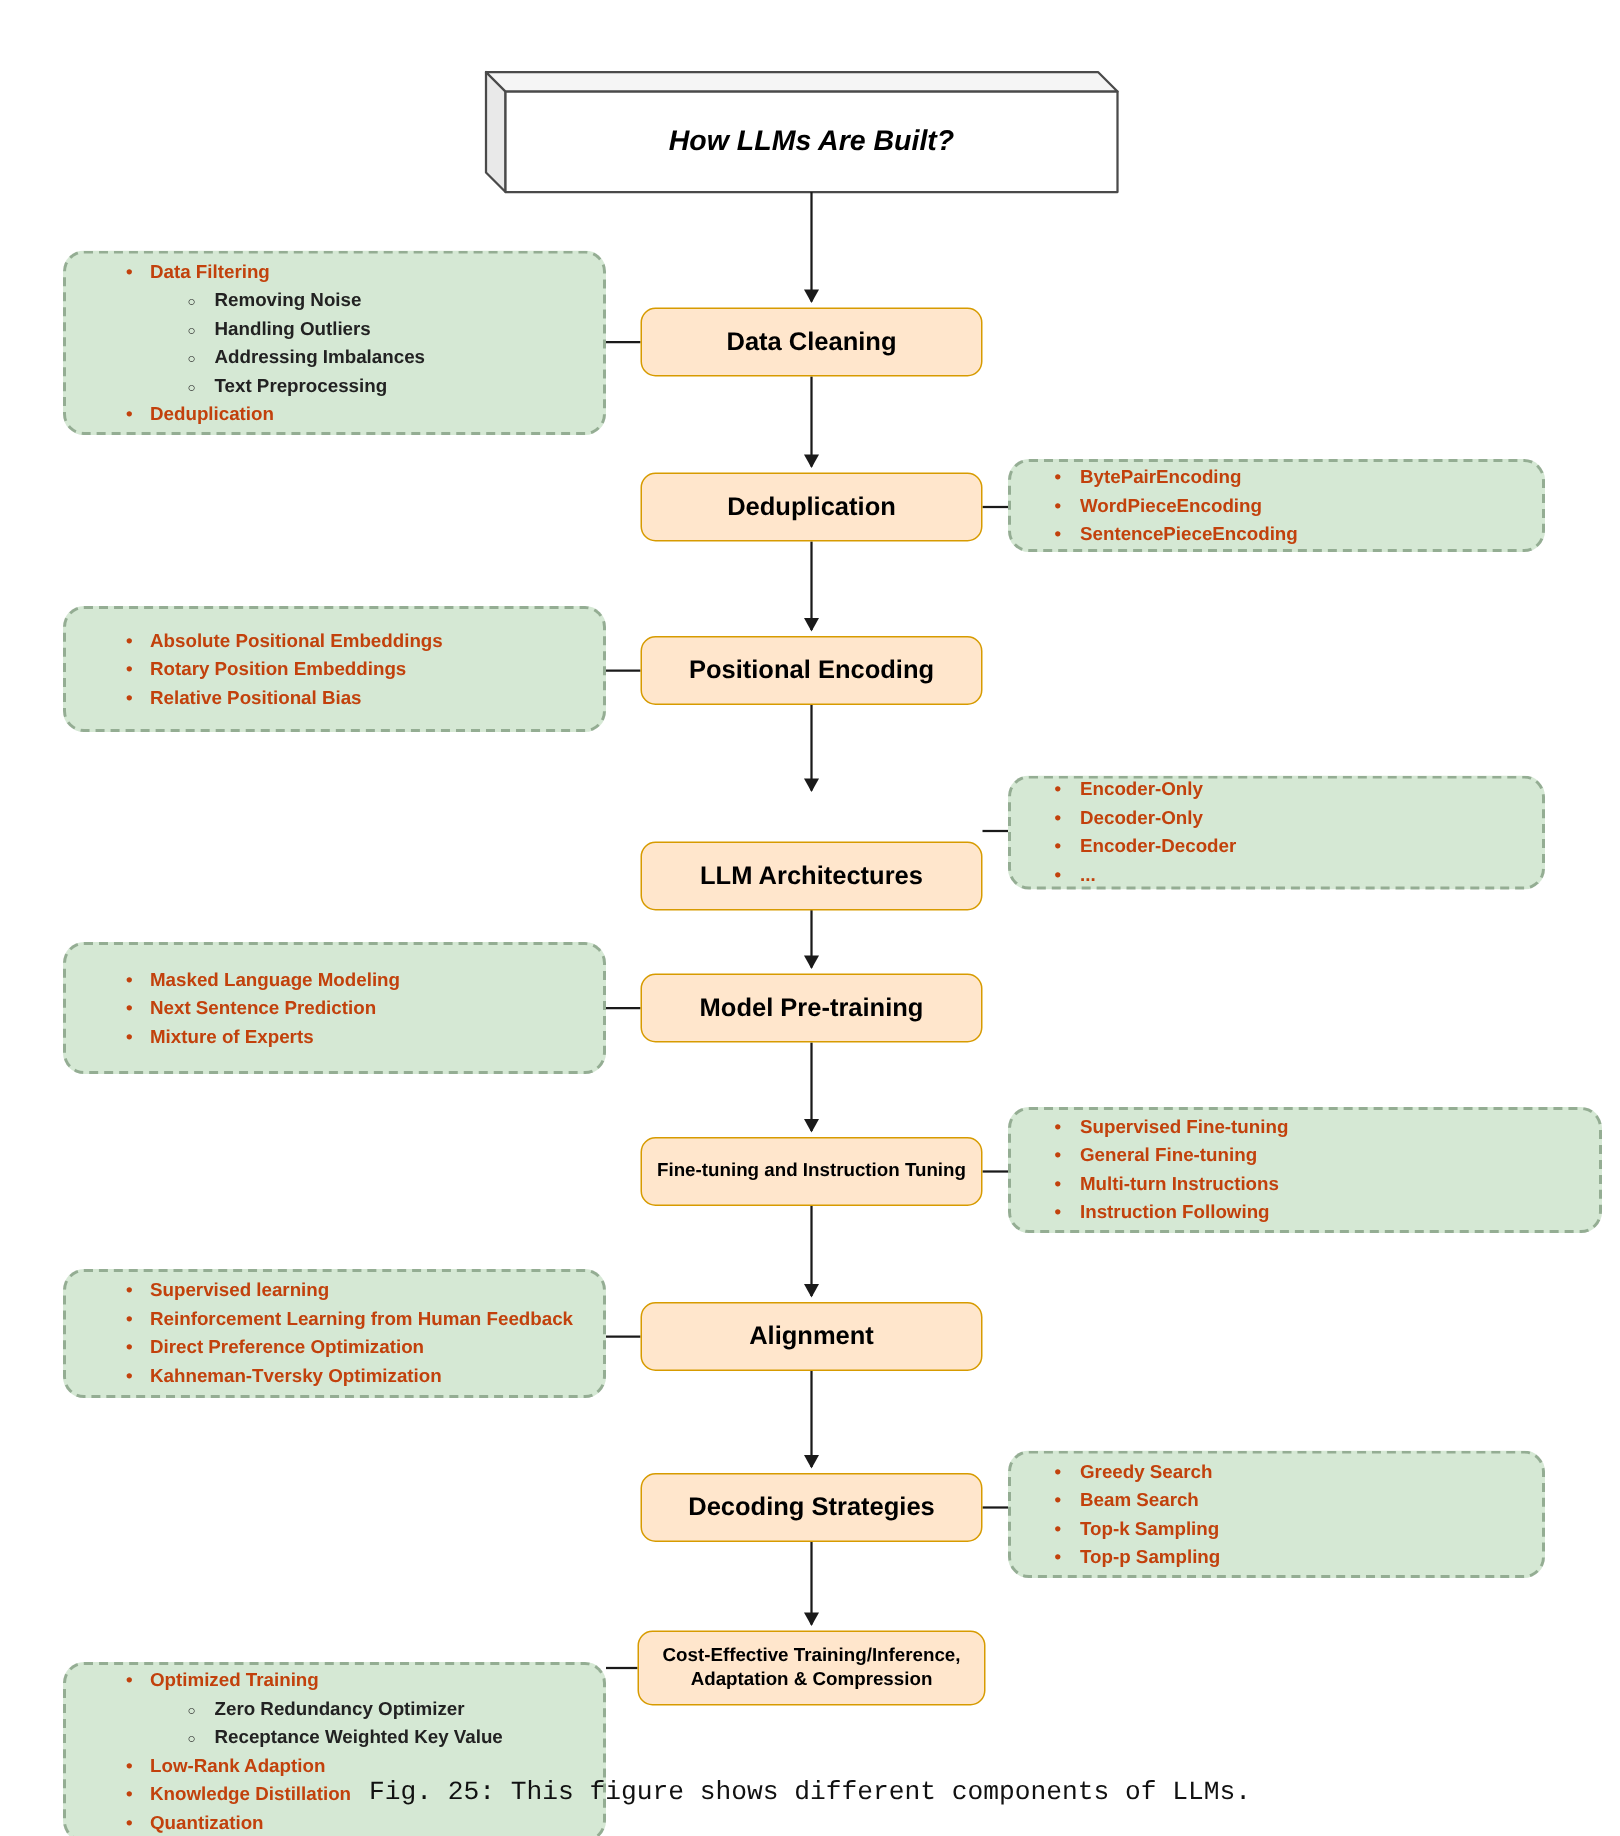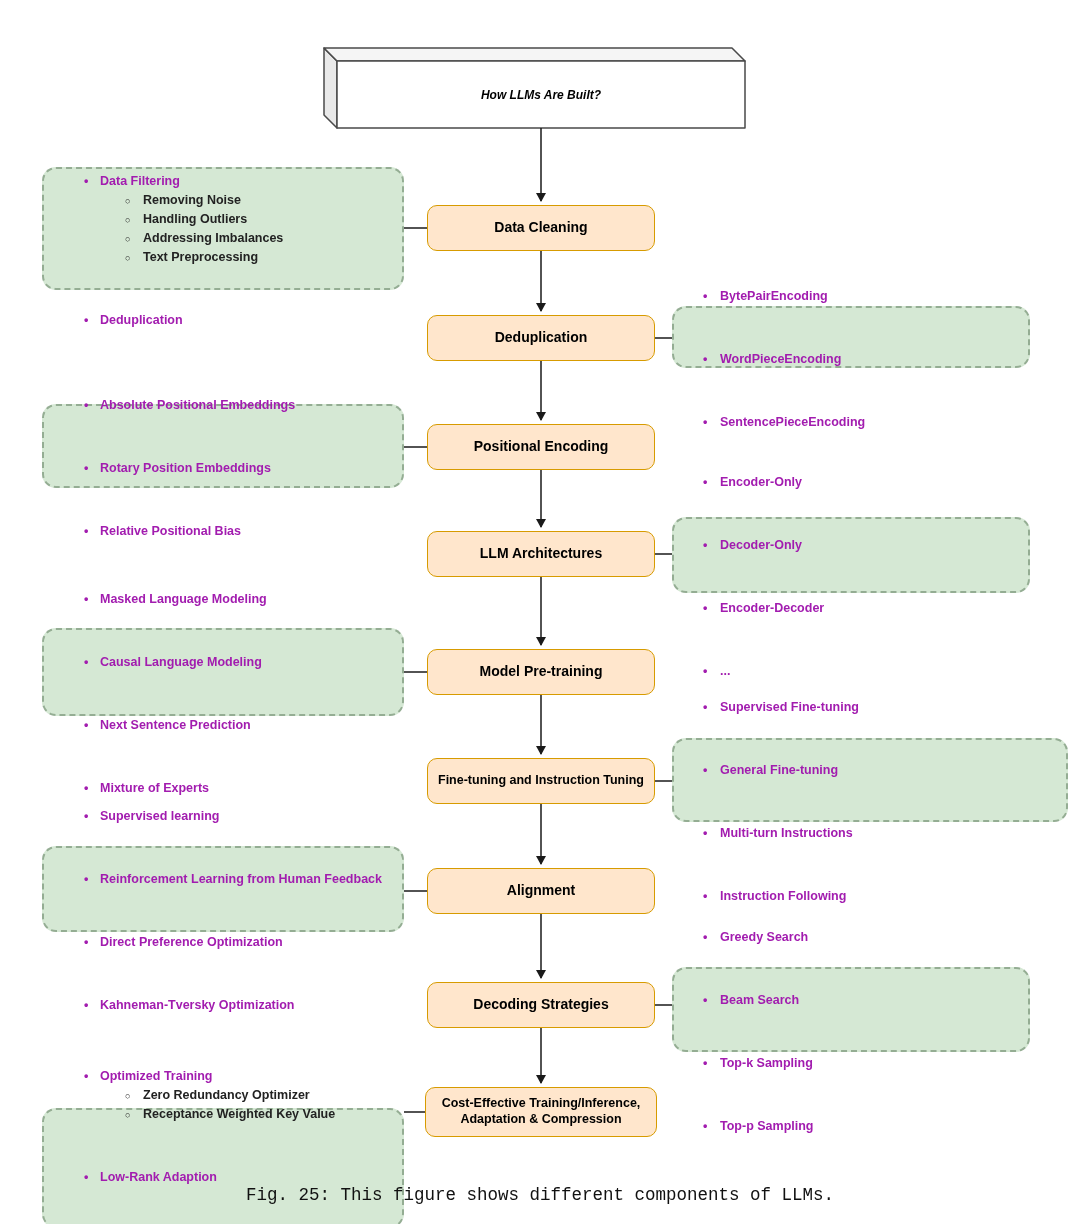--- a/index.html
+++ b/index.html
@@ -5,42 +5,42 @@
   html,body { margin:0; padding:0; background:#ffffff; }
   .canvas {
     position:relative; width:1080px; height:1224px; background:#ffffff;
     font-family:"Liberation Sans", sans-serif; overflow:hidden;
   }
   svg.layer { position:absolute; left:0; top:0; width:1080px; height:1224px; pointer-events:none; }
 
   .title-face {
     position:absolute; left:337px; top:61px; width:408px; height:67px;
     display:flex; align-items:center; justify-content:center;
-    font-size:12px; font-weight:700; font-style:italic; color:#000; z-index:3;
+    font-size:19px; font-weight:700; font-style:italic; color:#000; z-index:3;
   }
 
   .node {
     position:absolute; left:427px; width:228px; height:46px; z-index:2;
     background:#ffe6cc; border:1.6px solid #d79b00; border-radius:10px;
     display:flex; align-items:center; justify-content:center; text-align:center;
-    font-size:14px; font-weight:700; color:#000; padding:0 3px; box-sizing:border-box;
+    font-size:17px; font-weight:700; color:#000; padding:0 3px; box-sizing:border-box;
     line-height:1.25;
   }
   .node.small { font-size:12.5px; }
 
   .panel {
     position:absolute; z-index:2; box-sizing:border-box;
     background:#d5e8d4; border:2px dashed #94ad93; border-radius:14px;
     display:flex; align-items:center;
   }
   .panel ul.items { list-style:none; margin:0; padding:0; width:100%; }
   .panel li {
     position:relative; font-size:12.5px; line-height:19px; color:#222; white-space:nowrap;
   }
-  .panel li.b { font-weight:700; color:#a21caf;margin-top:44px; }
+  .panel li.b { font-weight:700; color:#c2410c; }
   .panel li::before { position:absolute; }
   .panel li.lv0::before { content:"•"; font-weight:700; }
   .panel li.lv1::before { content:"○"; font-size:9px; top:1px; }
   .panel-left  li.lv0 { padding-left:56px; }
   .panel-left  li.lv0::before { left:40px; }
   .panel-left  li.lv1 { padding-left:99px;font-weight:bold; }
   .panel-left  li.lv1::before { left:81px; }
   .panel-right li.lv0 { padding-left:46px; }
   .panel-right li.lv0::before { left:29px; }
 
@@ -90,21 +90,21 @@
       <line x1="655" y1="1005" x2="672" y2="1005"></line>
       <line x1="404" y1="1112" x2="425" y2="1112"></line>
     </g>
   </svg>
 
   <div class="title-face">How LLMs Are Built?</div>
 
   <div class="node" style="top:205px">Data Cleaning</div>
   <div class="node" style="top:315px">Deduplication</div>
   <div class="node" style="top:424px">Positional Encoding</div>
-  <div class="node" style="top:531px">LLM Architectures</div>
+  <div class="node" style="top:561px">LLM Architectures</div>
   <div class="node" style="top:649px">Model Pre-training</div>
   <div class="node small" style="top:758px">Fine-tuning and Instruction Tuning</div>
   <div class="node" style="top:868px">Alignment</div>
   <div class="node" style="top:982px">Decoding Strategies</div>
   <div class="node small" style="top:1087px; left:425px; width:232px; height:50px">Cost-Effective Training/Inference, Adaptation &amp; Compression</div>
 
   <div class="panel panel-left" style="left:42px;  top:167px;  width:362px; height:123px">
       <ul class="items">
         <li class="lv0 b">Data Filtering</li>
         <li class="lv1">Removing Noise</li>
@@ -132,21 +132,20 @@
       <ul class="items">
         <li class="lv0 b">Encoder-Only</li>
         <li class="lv0 b">Decoder-Only</li>
         <li class="lv0 b">Encoder-Decoder</li>
         <li class="lv0 b">...</li>
       </ul>
     </div>
   <div class="panel panel-left" style="left:42px;  top:628px;  width:362px; height:88px">
       <ul class="items">
         <li class="lv0 b">Masked Language Modeling</li>
-        <li class="lv0 b">Causal Language Modeling</li>
         <li class="lv0 b">Next Sentence Prediction</li>
         <li class="lv0 b">Mixture of Experts</li>
       </ul>
     </div>
   <div class="panel panel-right" style="left:672px; top:738px;  width:396px; height:84px">
       <ul class="items">
         <li class="lv0 b">Supervised Fine-tuning</li>
         <li class="lv0 b">General Fine-tuning</li>
         <li class="lv0 b">Multi-turn Instructions</li>
         <li class="lv0 b">Instruction Following</li>

